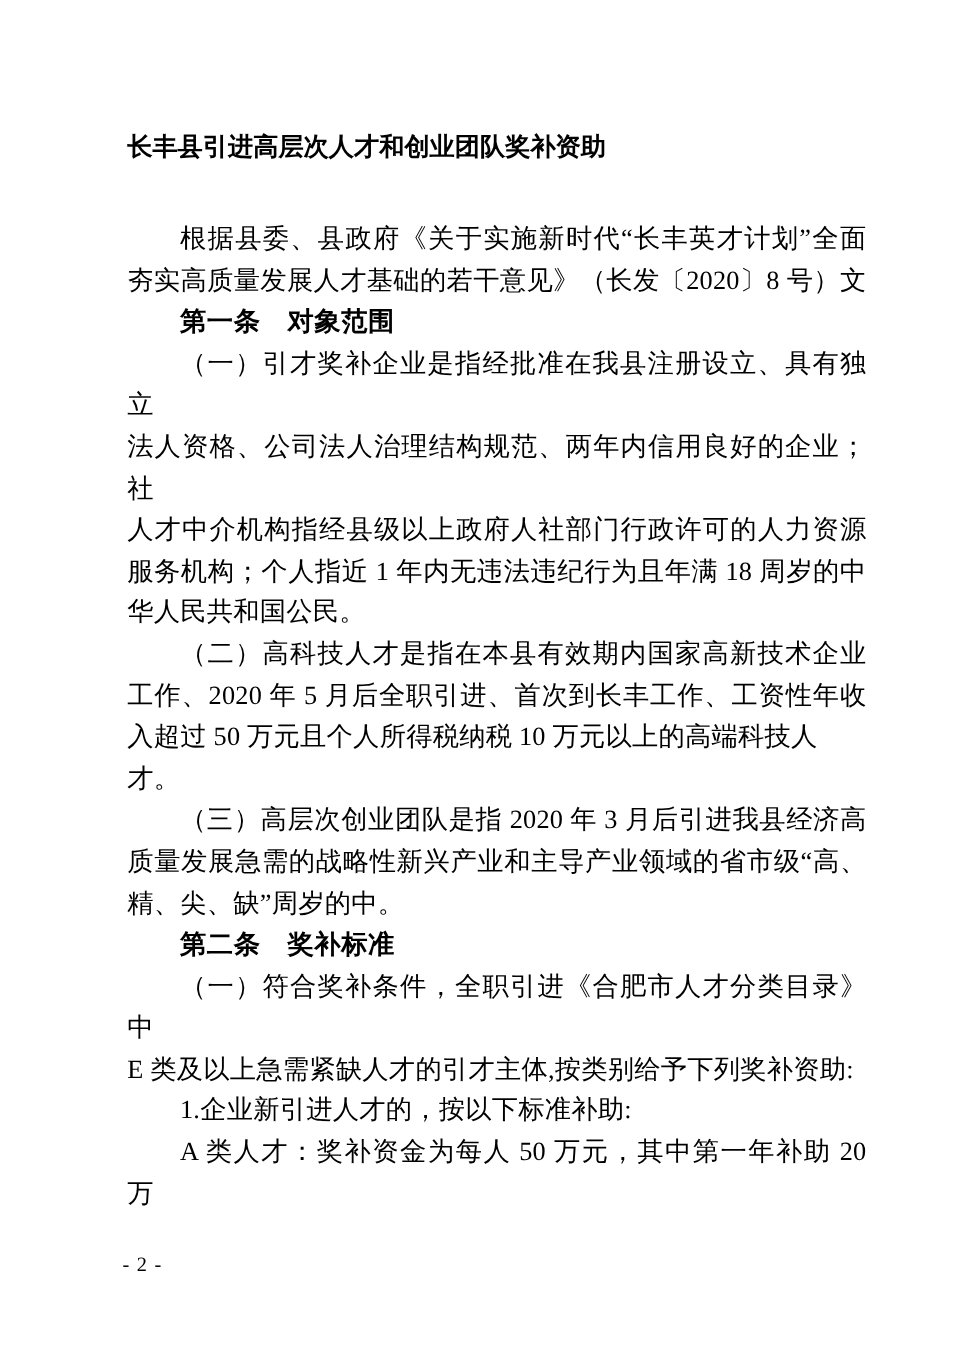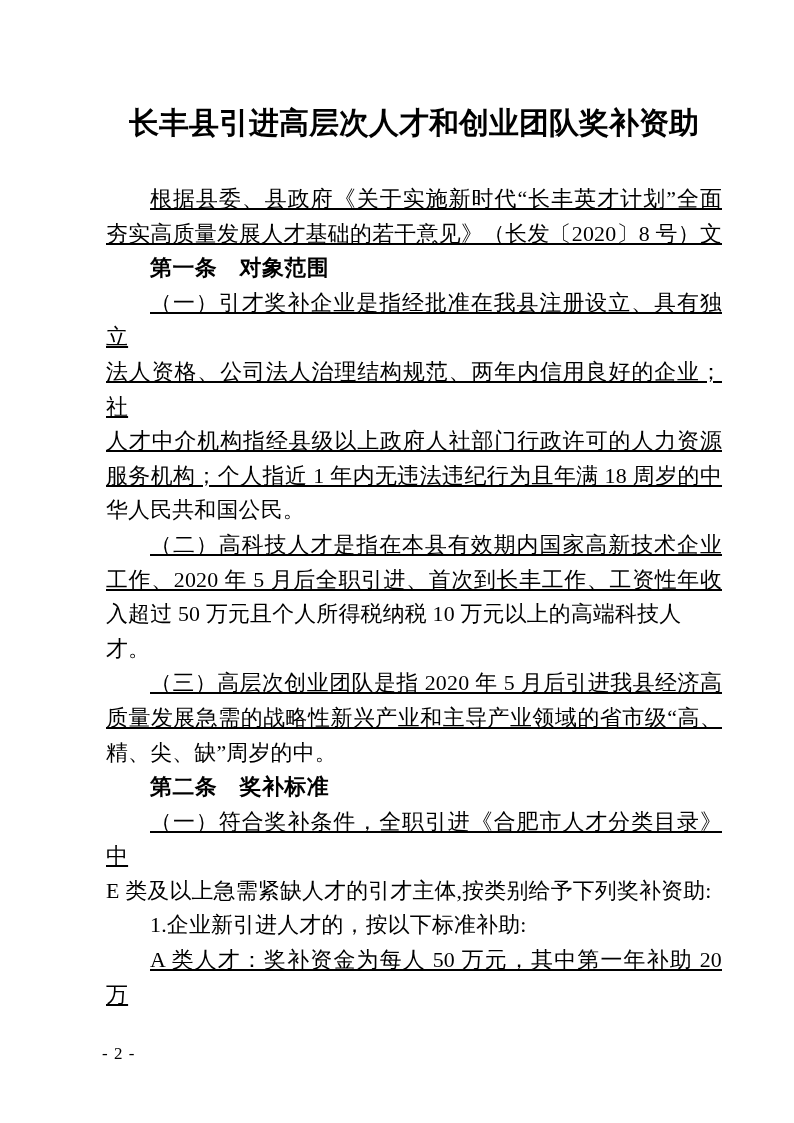--- a/index.html
+++ b/index.html
@@ -13,42 +13,40 @@
     height: 1123px;
     background: #ffffff;
     overflow: hidden;
     color: #000000;
     font-family: "Liberation Serif", "DejaVu Serif", serif;
   }
   .doc-title {
     margin-top: 96px;
     margin-left: 106px;
     width: 616px;
-    text-align: center;
-    font-size: 30px;
+    font-size: 21px;
     line-height: 53px;
     font-weight: bold;
     font-family: "Liberation Serif", "DejaVu Serif", serif;
   }
   .content {
     margin-top: 33px;
     margin-left: 106px;
     width: 616px;
     font-size: 21.9px;
     line-height: 34.6px;
   }
   .line {
     text-align: left;
     letter-spacing: 0.2px;
   }
   .line.justify {
     text-align: justify;
     text-align-last: justify;
     text-justify: inter-character;
-    text-decoration: underline;
   }
   .line.indent {
     text-indent: 44px;
   }
   .line.heading {
     font-family: "Liberation Sans", "DejaVu Sans", sans-serif;
     font-weight: bold;
     letter-spacing: 0.5px;
   }
   .footer {
@@ -74,21 +72,21 @@
       <div class="line body justify">夯实高质量发展人才基础的若干意见》（长发〔2020〕8 号）文</div>
       <div class="line heading indent">第一条　对象范围</div>
       <div class="line body indent justify">（一）引才奖补企业是指经批准在我县注册设立、具有独立</div>
       <div class="line body justify">法人资格、公司法人治理结构规范、两年内信用良好的企业；社</div>
       <div class="line body justify">人才中介机构指经县级以上政府人社部门行政许可的人力资源</div>
       <div class="line body justify">服务机构；个人指近 1 年内无违法违纪行为且年满 18 周岁的中</div>
       <div class="line body">华人民共和国公民。</div>
       <div class="line body indent justify">（二）高科技人才是指在本县有效期内国家高新技术企业</div>
       <div class="line body justify">工作、2020 年 5 月后全职引进、首次到长丰工作、工资性年收</div>
       <div class="line body">入超过 50 万元且个人所得税纳税 10 万元以上的高端科技人才。</div>
-      <div class="line body indent justify">（三）高层次创业团队是指 2020 年 5 月后引进我县经济高</div>
+      <div class="line body indent justify">（三）高层次创业团队是指 2020 年 3 月后引进我县经济高</div>
       <div class="line body justify">质量发展急需的战略性新兴产业和主导产业领域的省市级“高、</div>
       <div class="line body">精、尖、缺”周岁的中。</div>
       <div class="line heading indent">第二条　奖补标准</div>
       <div class="line body indent justify">（一）符合奖补条件，全职引进《合肥市人才分类目录》中</div>
       <div class="line body">E 类及以上急需紧缺人才的引才主体,按类别给予下列奖补资助:</div>
       <div class="line body indent">1.企业新引进人才的，按以下标准补助:</div>
       <div class="line body indent justify">A 类人才：奖补资金为每人 50 万元，其中第一年补助 20 万</div>
     </div>
 
   <div class="footer">- 2 -</div>

